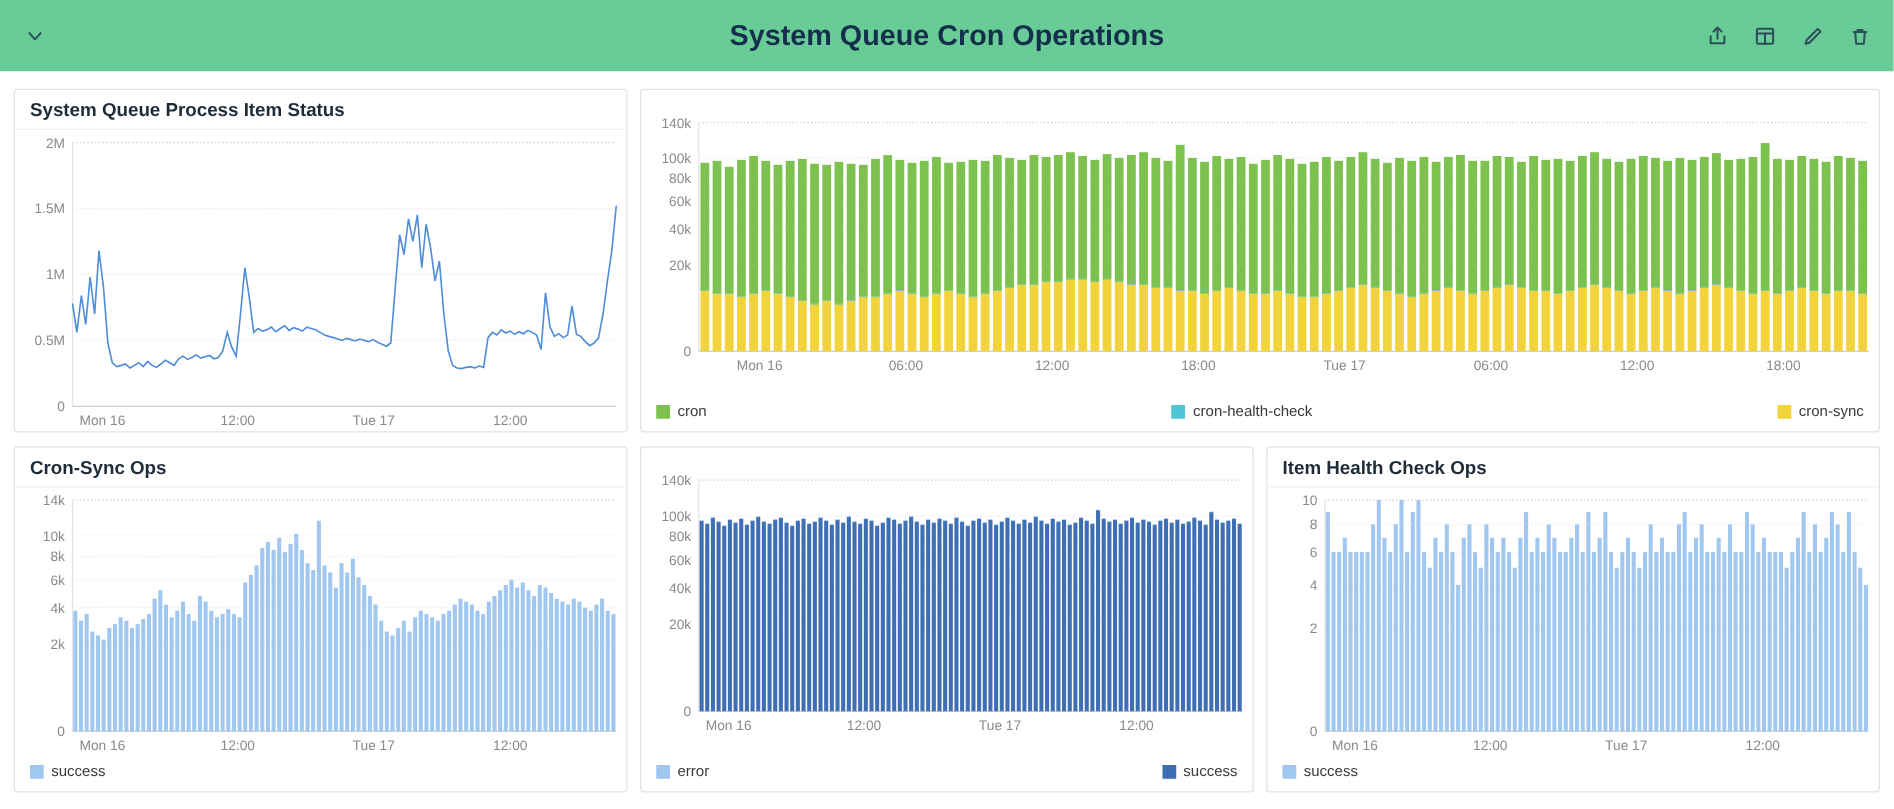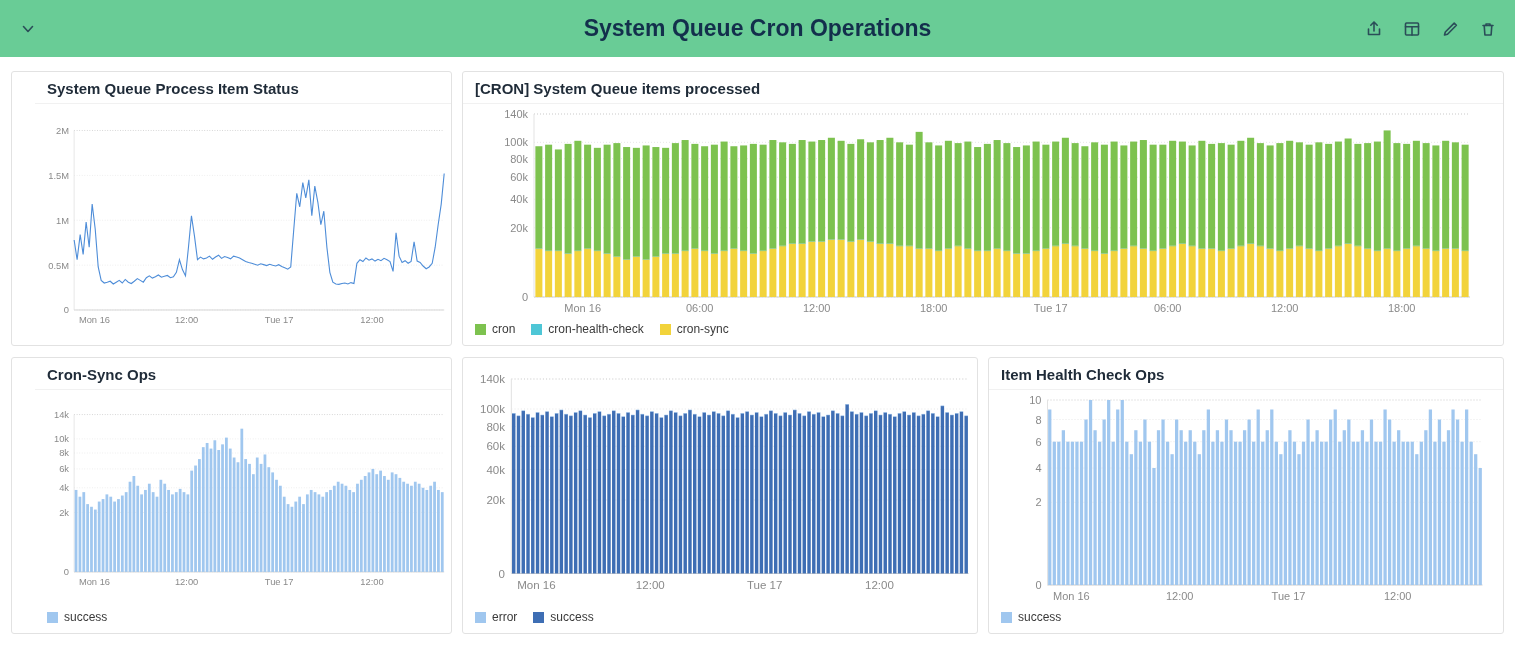--- a/index.html
+++ b/index.html
@@ -29,32 +29,32 @@
     stroke-linecap:round;stroke-linejoin:round;}
   .header-actions{margin-left:auto;display:flex;gap:12px;z-index:2;}
   .content{padding:14px 11px 0;display:flex;flex-direction:column;gap:11px;}
   .row{display:flex;gap:10px;}
   .panel{
     background:#fff;border:1px solid #e2e2e2;border-radius:3px;
     display:flex;flex-direction:column;min-width:0;
   }
   .row1 .panel{height:275px;}
   .row2 .panel{height:277px;}
-  .panel.fixed{width:441px;flex:none;padding-left:23px;}
+  .panel.fixed{width:491px;flex:none;}
   .panel.grow{flex:1;}
   .panel-title{
     padding:8px 12px 6px;font-size:15px;font-weight:600;color:#1F2B38;
     border-bottom:1px solid #f1f1f1;white-space:nowrap;overflow:hidden;
   }
   .chart{flex:1;position:relative;min-height:0;}
   .chart svg{position:absolute;left:0;top:0;width:100%;height:100%;display:block;}
   .tick{font:11px "Liberation Sans",sans-serif;fill:#8a8a8a;}
   .legend{
     display:flex;gap:16px;align-items:center;padding:5px 12px 9px;
-    font-size:12px;color:#3a3a3a;flex:none;
+    font-size:12px;color:#3a3a3a;flex:none;justify-content:space-between;
   }
   .legend-item{display:inline-flex;align-items:center;cursor:pointer;}
   .swatch{width:11px;height:11px;display:inline-block;margin-right:6px;}
 </style>
 </head>
 <body>
 
 <header class="topbar">
   <button class="icon-btn">
     <svg width="20" height="20" viewBox="0 0 20 20">
@@ -112,21 +112,20 @@
             <line x1="46" x2="46" y1="10" y2="221" stroke="#e3e3e3"></line>
             <text class="tick" x="69.9" y="236" text-anchor="middle">Mon 16</text>
             <text class="tick" x="178.2" y="236" text-anchor="middle">12:00</text>
             <text class="tick" x="287.0" y="236" text-anchor="middle">Tue 17</text>
             <text class="tick" x="396.2" y="236" text-anchor="middle">12:00</text>
             <polyline points="46.0,138.7 49.5,161.9 53.1,132.4 56.6,155.6 60.1,117.6 63.7,147.2 67.2,96.5 70.8,126.1 74.3,170.4 77.8,186.2 81.4,189.3 84.9,188.3 88.4,187.2 92.0,190.4 95.5,188.3 99.0,186.2 102.6,189.3 106.1,185.1 109.7,188.3 113.2,189.9 116.7,187.2 120.3,184.1 123.8,186.2 127.3,188.3 130.9,183.0 134.4,180.9 138.0,183.5 141.5,182.0 145.0,179.9 148.6,182.5 152.1,181.4 155.6,180.4 159.2,183.0 162.7,182.0 166.2,176.7 169.8,161.9 173.3,173.5 176.9,180.9 180.4,147.2 183.9,110.2 187.5,134.5 191.0,161.9 194.5,158.8 198.1,160.9 201.6,159.8 205.1,157.7 208.7,161.4 212.2,158.8 215.8,156.6 219.3,160.3 222.8,158.2 226.4,159.3 229.9,160.9 233.4,157.7 237.0,158.8 240.5,159.8 244.0,161.9 247.6,164.0 251.1,165.1 254.7,166.1 258.2,167.2 261.7,168.3 265.3,166.7 268.8,167.7 272.3,168.8 275.9,167.2 279.4,168.3 283.0,169.3 286.5,167.7 290.0,169.8 293.6,171.4 297.1,173.0 300.6,170.4 304.2,126.1 307.7,83.8 311.2,99.7 314.8,71.2 318.3,89.1 321.9,68.0 325.4,110.2 328.9,75.4 332.5,94.4 336.0,120.8 339.5,104.9 343.1,147.2 346.6,176.7 350.1,188.3 353.7,190.4 357.2,190.9 360.8,189.9 364.3,189.3 367.8,190.4 371.4,188.8 374.9,189.9 378.4,166.1 382.0,161.9 385.5,164.0 389.0,159.8 392.6,162.4 396.1,160.9 399.7,163.5 403.2,161.4 406.7,163.0 410.3,160.3 413.8,161.9 417.3,164.0 420.9,175.6 424.4,130.3 428.0,157.7 431.5,165.1 435.0,163.0 438.6,166.1 442.1,164.0 445.6,140.8 449.2,163.5 452.7,165.1 456.2,169.3 459.8,172.5 463.3,170.4 466.9,166.1 470.4,147.2 473.9,120.8 477.5,96.5 481.0,60.6" fill="none" stroke="#4E8DD8" stroke-width="1.3"></polyline>
           </svg>
       </div>
     </section>
     <section class="panel grow">
-      <div class="panel-title">[CRON] System Queue items processed</div>
       <div class="chart">
         <svg viewBox="0 0 990 213">
             <line x1="46" x2="982" y1="193.0" y2="193.0" stroke="#e8e8e8" stroke-dasharray="1,2"></line>
             <text class="tick" x="40" y="197" text-anchor="end">0</text>
             <line x1="46" x2="982" y1="123.8" y2="123.8" stroke="#e8e8e8" stroke-dasharray="1,2"></line>
             <text class="tick" x="40" y="127.8" text-anchor="end">20k</text>
             <line x1="46" x2="982" y1="95.2" y2="95.2" stroke="#e8e8e8" stroke-dasharray="1,2"></line>
             <text class="tick" x="40" y="99.2" text-anchor="end">40k</text>
             <line x1="46" x2="982" y1="73.2" y2="73.2" stroke="#e8e8e8" stroke-dasharray="1,2"></line>
             <text class="tick" x="40" y="77.2" text-anchor="end">60k</text>

